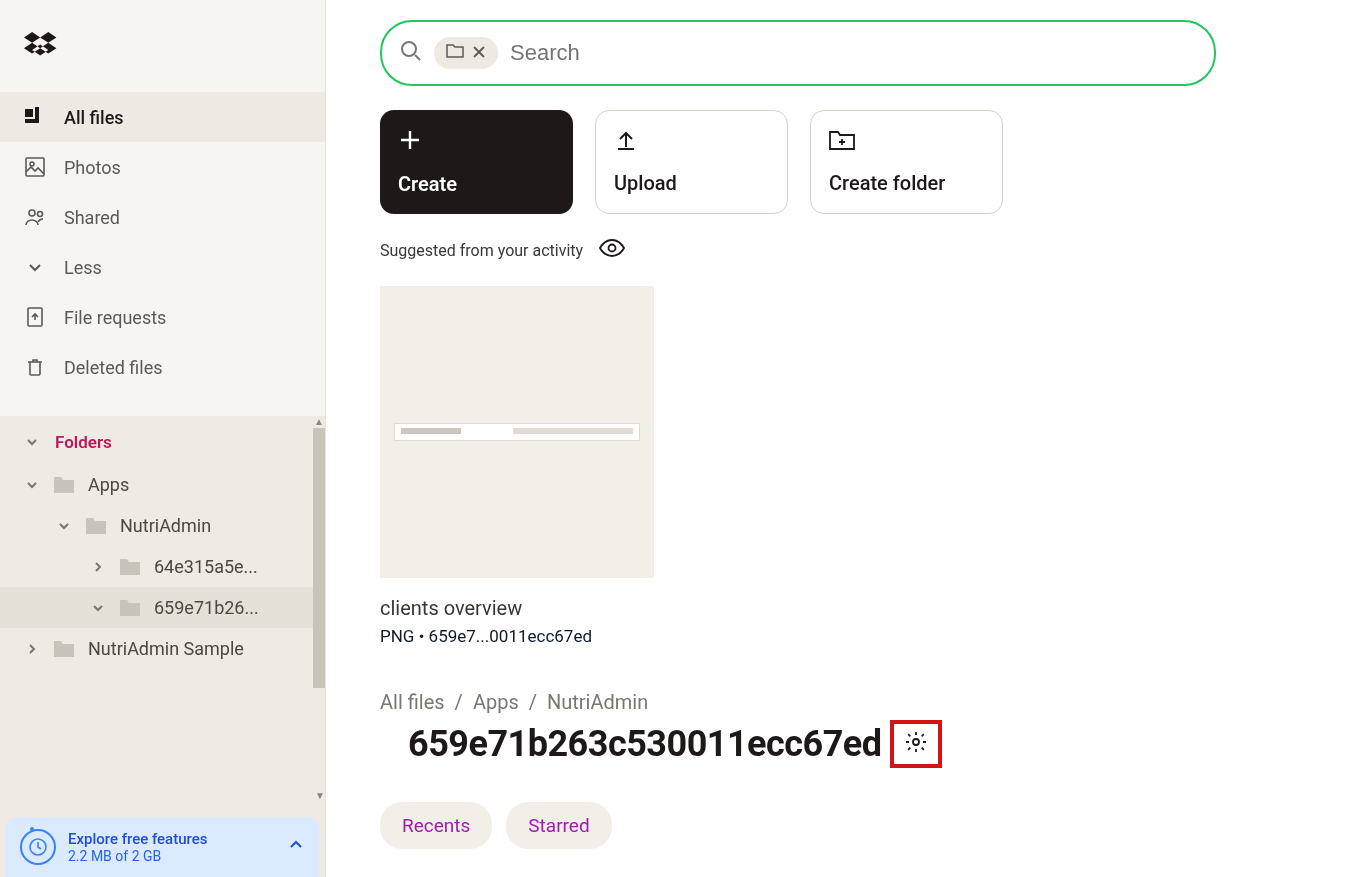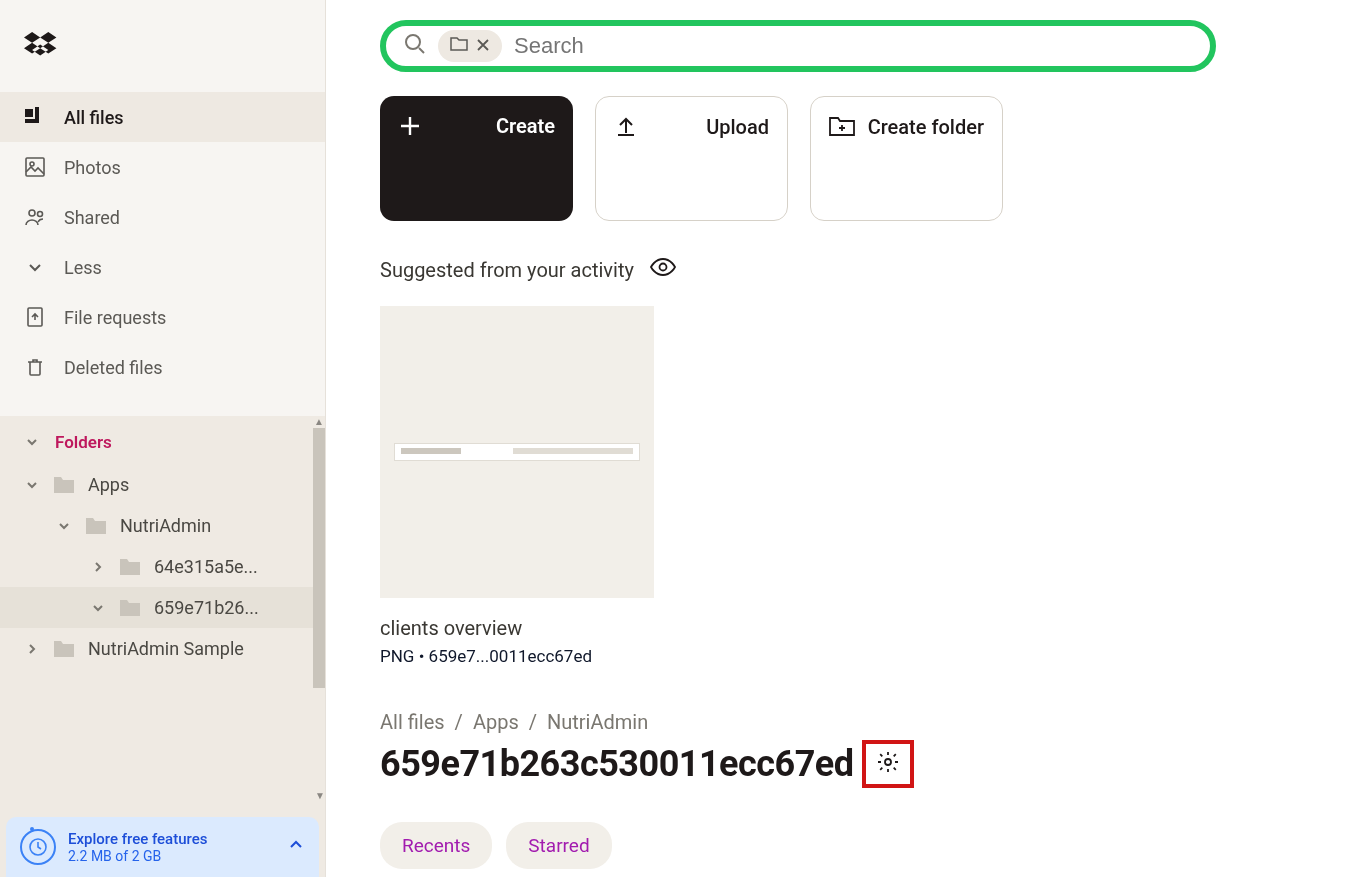--- a/index.html
+++ b/index.html
@@ -143,23 +143,23 @@
 .promo-title { color: #1d4ed8; font-weight: 500; }
 .promo-sub { color: #2563eb; font-size: 14px; }
 .promo-chev { color: #1d4ed8; }
 
 .main {
   flex: 1;
   padding: 20px 40px 20px 54px;
   overflow-y: auto;
 }
 .search-bar {
-  border: 6px solid #22c55e;
+  border: 2px solid #22c55e;
   border-radius: 32px;
-  height: 52px;
+  height: 66px;
   display: flex;
   align-items: center;
   padding: 0 18px;
   gap: 12px;
   max-width: 836px;
 }
 .search-chip {
   background: #eee9e2;
   border-radius: 16px;
   padding: 6px 12px;
@@ -175,44 +175,45 @@
   flex: 1;
   background: transparent;
 }
 .action-row {
   display: flex;
   gap: 22px;
   margin-top: 24px;
 }
 .action-card {
   width: 193px;
-  height: 125px;
+  height: 104px;
   border: 1px solid #d6d1c8;
   border-radius: 14px;
   padding: 18px 18px;
   display: flex;
+  flex-direction: column;
   justify-content: space-between;
   cursor: pointer;
   background: #fff;
 }
 .action-card.primary {
   background: #1e1919;
   color: #fff;
   border: none;
 }
 .action-label { font-size: 20px; font-weight: 500; }
 .action-card.primary .action-label { font-weight: 600; }
 .action-icon { width: 24px; height: 24px; }
 
 .suggested-row {
   display: flex;
   align-items: center;
   gap: 16px;
-  margin-top: 36px;
-  font-size: 20px;
+  margin-top: 24px;
+  font-size: 16px;
   color: #3a3833;
 }
 .suggested-card {
   margin-top: 24px;
   width: 274px;
 }
 .thumb {
   width: 274px;
   height: 292px;
   background: #f2efe9;
@@ -257,20 +258,21 @@
 .folder-title-row {
   display: flex;
   align-items: center;
   gap: 8px;
   margin-top: 6px;
 }
 .folder-title {
   font-size: 36px;
   font-weight: 700;
   letter-spacing: -0.5px;
+  margin-left: 28px;
 }
 .gear-box {
   border: 4px solid #d11515;
   padding: 6px 10px;
   display: flex;
   align-items: center;
   justify-content: center;
 }
 .pill-row {
   margin-top: 34px;

